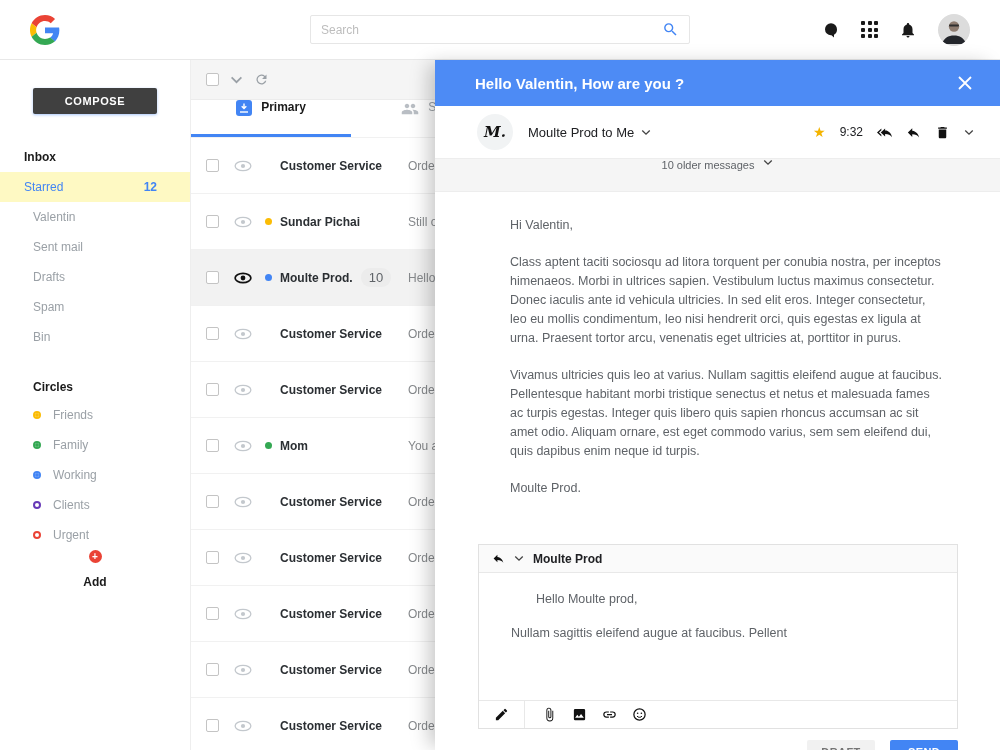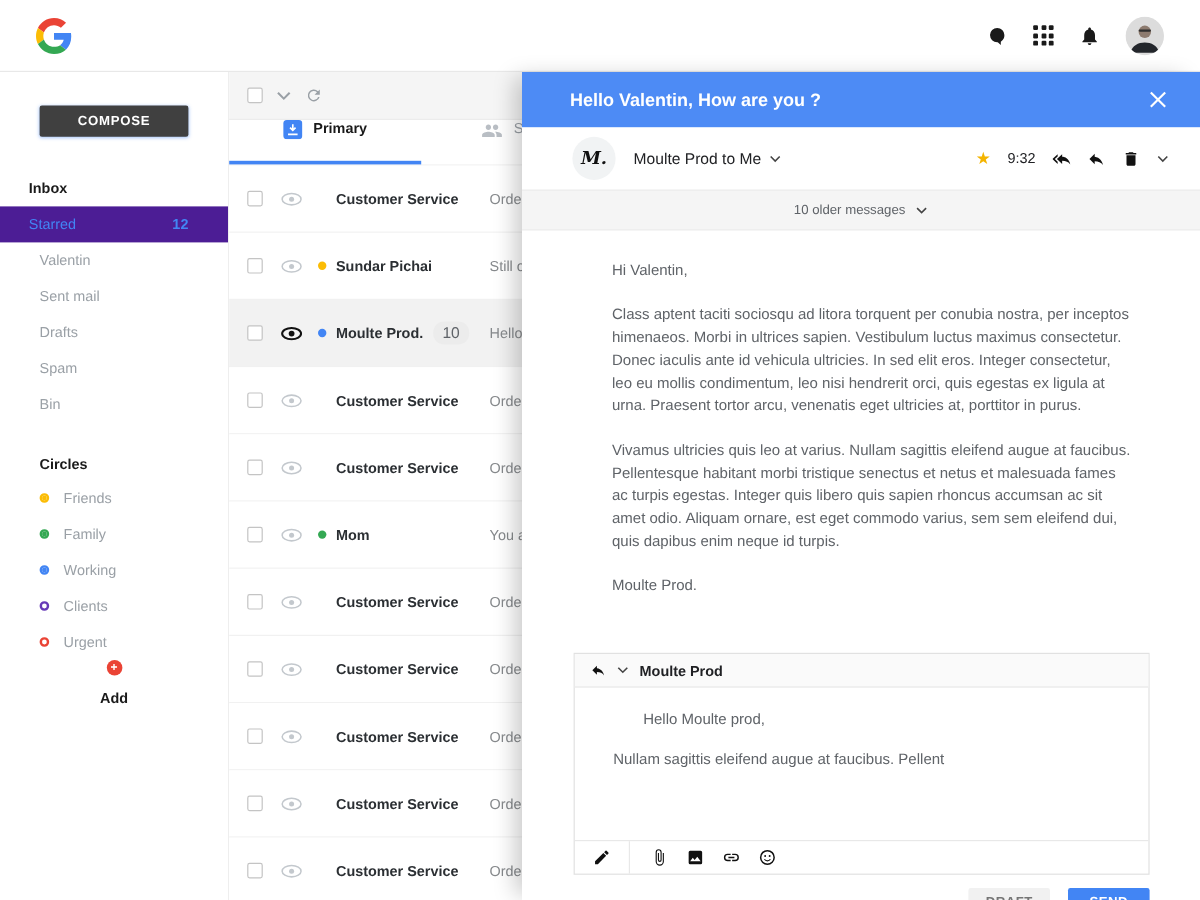--- a/index.html
+++ b/index.html
@@ -35,21 +35,21 @@
   
   .compose-btn { display:block; margin:28px 0 0 33px; width:124px; height:26px;
                  background:#4285f4; color:#fff; border:none; border-radius:2px;
                  font-size:11px; font-weight:700; letter-spacing:.6px; cursor:pointer;
                  box-shadow:0 1px 3px rgba(66,133,244,.45);
                  font-family:"Liberation Sans", sans-serif; }
   .nav { margin-top:28px; }
   .nav-item { height:30px; display:flex; align-items:center; padding:0 33px;
               font-size:12px; color:#9aa0a6; cursor:pointer; }
   .nav-item.bold { color:#1a1a1a; font-weight:700;padding-left:24px; }
-  .nav-item.active { background:#4c1d95; color:#4285f4;padding-left:24px; }
+  .nav-item.active { background:#fef9c3; color:#4285f4;padding-left:24px; }
   .nav-count { margin-left:auto; color:#4285f4; font-weight:700; }
   .circles-title { margin:28px 0 6px; padding:0 33px; font-size:12px; font-weight:700; color:#1a1a1a; }
   .circle-item { height:30px; display:flex; align-items:center; gap:12px; padding:0 33px;
                  font-size:12px; color:#9aa0a6; cursor:pointer; }
   .circle-item.bold { color:#1a1a1a; font-weight:700;flex-direction:column; }
   .ring { width:8px; height:8px; border-radius:50%; border:2px solid #999; flex:0 0 auto;
           display:flex; align-items:center; justify-content:center; }
   .ring .core { width:4px; height:4px; border-radius:50%; }
   .add-dot { width:13px; height:13px; border-radius:50%; background:#ea4335; color:#fff;
              flex:0 0 auto; display:flex; align-items:center; justify-content:center;
@@ -93,21 +93,21 @@
               font-family:"DejaVu Serif", serif; font-style:italic; font-weight:700;
               font-size:15px; color:#111; }
   .msg-from { margin-left:15px; font-size:13px; color:#202124; display:flex; align-items:center;
               gap:7px; cursor:pointer; }
   .chev { width:10px; height:7px; color:#444; }
   .msg-actions { margin-left:auto; display:flex; align-items:center; gap:14px; }
   .star { color:#f4b400; font-size:14px; cursor:pointer; line-height:1; }
   .msg-time { font-size:12px; color:#202124; }
   .act-ic { width:15px; height:15px; color:#111; cursor:pointer; }
   .older-band { height:34px; background:#f5f5f5; border-top:1px solid #ededed;
-                border-bottom:1px solid #ededed; display:flex; align-items:center;
+                border-bottom:1px solid #ededed; display:flex; 
                 justify-content:center; gap:9px; font-size:11px; color:#5f6368;
                 flex:0 0 auto; cursor:pointer; }
   .mail-body { padding:24px 58px 0 75px; font-size:12.5px; color:#5f6368; line-height:19px; }
   .mail-body p { margin:0 0 18px; }
   .hr { height:1px; background:#e4e4e4; margin:14px 60px 0 75px; }
   .compose-box { margin:14px 42px 0 43px; border:1px solid #e1e1e1; }
   .cbx-head { height:28px; background:#fafafa; border-bottom:1px solid #e8e8e8;
               display:flex; align-items:center; gap:9px; padding:0 13px;
               font-size:12px; font-weight:700; color:#202124; }
   .reply-ic { width:13px; height:13px; color:#111; cursor:pointer; }
@@ -130,20 +130,26 @@
 <body>
 
 <header class="topbar">
   <svg class="glogo" viewBox="0 0 48 48">
     <path fill="#EA4335" d="M24 9.5c3.54 0 6.71 1.22 9.21 3.6l6.85-6.85C35.9 2.38 30.47 0 24 0 14.62 0 6.51 5.38 2.56 13.22l7.98 6.19C12.43 13.72 17.74 9.5 24 9.5z"></path>
     <path fill="#4285F4" d="M46.98 24.55c0-1.57-.15-3.09-.38-4.55H24v9.02h12.94c-.58 2.96-2.26 5.48-4.78 7.18l7.73 6c4.51-4.18 7.09-10.36 7.09-17.65z"></path>
     <path fill="#FBBC05" d="M10.53 28.59c-.48-1.45-.76-2.99-.76-4.59s.27-3.14.76-4.59l-7.98-6.19C.92 16.46 0 20.12 0 24c0 3.88.92 7.54 2.56 10.78l7.97-6.19z"></path>
     <path fill="#34A853" d="M24 48c6.48 0 11.93-2.13 15.89-5.81l-7.73-6c-2.15 1.45-4.92 2.3-8.16 2.3-6.26 0-11.57-4.22-13.47-9.91l-7.98 6.19C6.51 42.62 14.62 48 24 48z"></path>
   </svg>
 
+  <div class="searchbox">
+    <input type="text" placeholder="Search" style="">
+    <svg class="search-ic" viewBox="0 0 24 24">
+      <path fill="currentColor" d="M15.5 14h-.79l-.28-.27A6.47 6.47 0 0 0 16 9.5 6.5 6.5 0 1 0 9.5 16c1.61 0 3.09-.59 4.23-1.57l.27.28v.79l5 4.99L20.49 19l-4.99-5zm-6 0C7.01 14 5 11.99 5 9.5S7.01 5 9.5 5 14 7.01 14 9.5 11.99 14 9.5 14z"></path>
+    </svg>
+  </div>
 
   <div class="top-right">
     <svg class="ticon" viewBox="0 0 24 24">
       <path fill="currentColor" d="M12 3a8 8 0 0 0-8 8 8 8 0 0 0 8 8h.6l3.4 3v-3.7A8 8 0 0 0 20 11a8 8 0 0 0-8-8z"></path>
     </svg>
     <span class="apps-grid">
       <i></i>
         <i></i>
         <i></i>
         <i></i>

